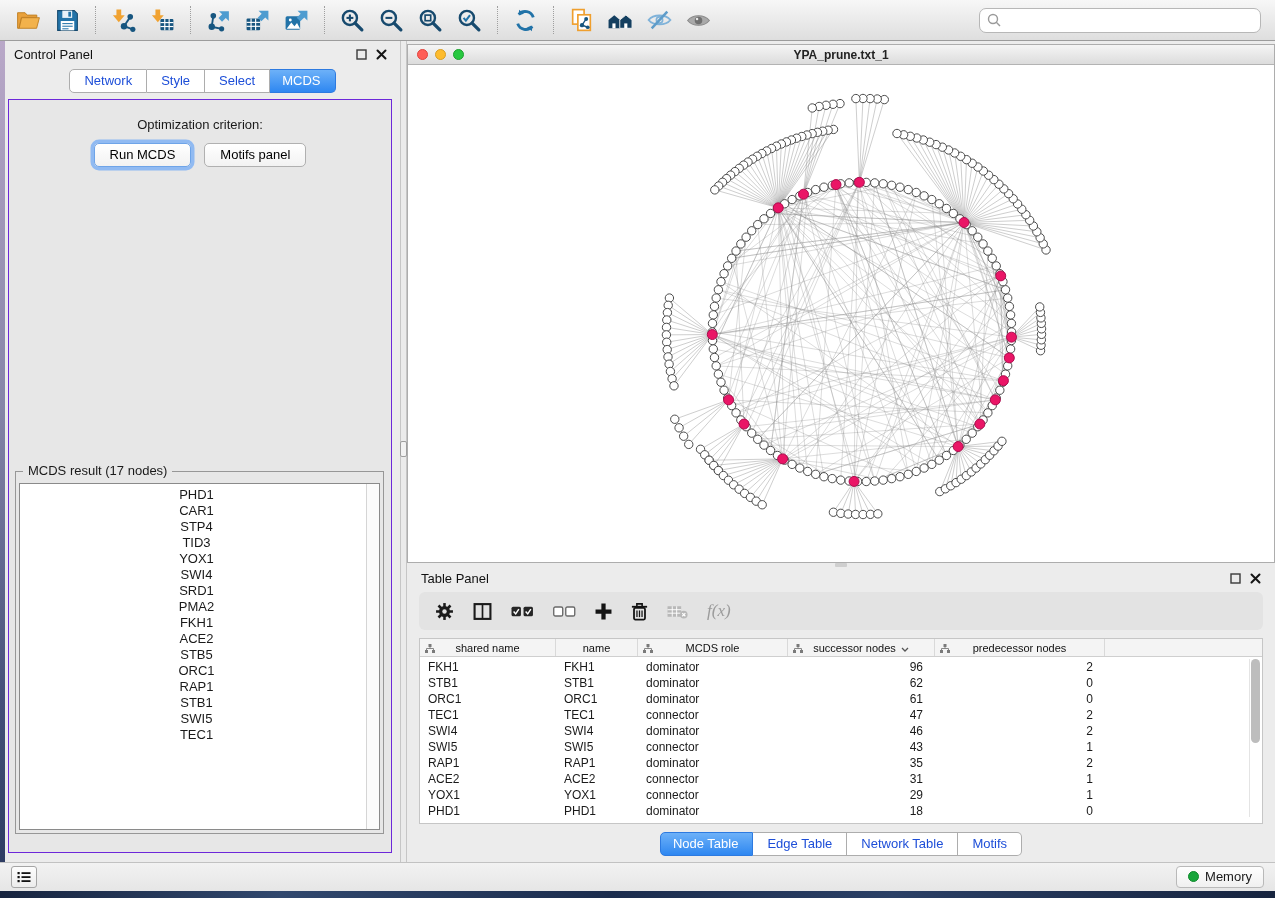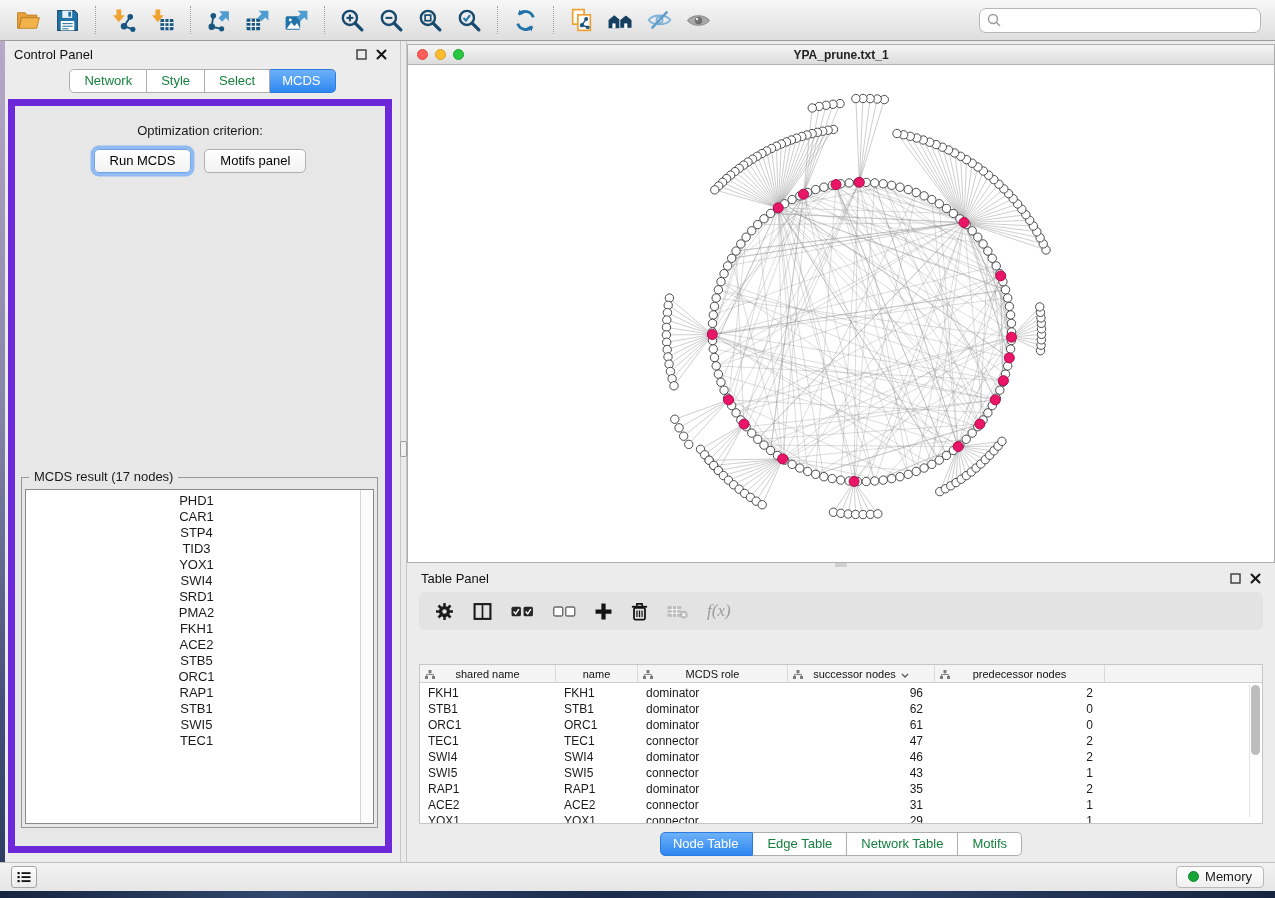--- a/index.html
+++ b/index.html
@@ -33,27 +33,27 @@
     background:linear-gradient(#b9a8c8, #8584a8 45%, #45507a 80%, #2e3d63);
   }
   
   .control-panel { width:400px; display:flex; flex-direction:column; background:#ececec; position:relative; padding-left:5px; }
   .cp-header { height:27px; display:flex; align-items:center; padding:0 13px 0 9px; }
   .panel-title { font-size:13px; color:#111; }
   .win-btns { margin-left:auto; display:flex; gap:9px; align-items:center; }
   .win-btn { display:flex; align-items:center; justify-content:center; }
   .seg-row { display:flex; justify-content:center; margin:1px 0 6px; }
   .seg {
-    font-size:13px; padding:3px 14px 4px; background:#fff; color:#15803d;
+    font-size:13px; padding:3px 14px 4px; background:#fff; color:#1d4ed8;
     border:1px solid #adadad; border-left-width:0;
   }
   .seg:first-child { border-left-width:1px; border-radius:5px 0 0 5px; }
   .seg:last-child { border-radius:0 5px 5px 0; }
   .seg.active { background:linear-gradient(#6db1f8,#2e87f1); color:#fff; border-color:#2d7ae0;padding-left:12px; }
-  .cp-content { flex:1; margin:0 8px 9px 3px; background:#e7e7e7; border:7px solid #6d28d9; position:relative; }
+  .cp-content { flex:1; margin:0 8px 9px 3px; background:#e7e7e7; border:1px solid #6d28d9; position:relative; }
   .opt-label { text-align:center; margin-top:17px; font-size:13px; }
   .select {
     width:314px; height:23px; margin:7px auto 0; background:#fff;
     border:1px solid #b3b3b3; border-radius:4px; display:flex; align-items:center;
     font-size:13px; padding-left:9px; overflow:hidden;
   }
   .select-text { flex:1; white-space:nowrap; }
   .stepper {
     width:18px; height:23px; margin-left:auto; flex:none;
     background:linear-gradient(#7db9fa,#2f86f2);
@@ -96,21 +96,21 @@
 
   
   .table-panel { flex:1; display:flex; flex-direction:column; min-height:0; }
   .tp-header { height:23px; display:flex; align-items:center; padding:0 14px; }
   .tp-toolbar {
     height:38px; flex:none; margin:2px 12px 4px; background:#e3e3e3; border-radius:6px;
     display:flex; align-items:center; gap:19px; padding-left:16px;
   }
   .ticon { display:flex; align-items:center; }
   .fx { font-family:"Liberation Serif", serif; font-style:italic; font-size:17px; color:#9b9b9b; }
-  .tp-table { flex:1; margin:30px 12px 0; background:#fff; border:1px solid #c6c6c6; position:relative; overflow:hidden; display:flex; flex-direction:column; min-height:0; }
+  .tp-table { flex:1; margin:4px 12px 0; background:#fff; border:1px solid #c6c6c6; position:relative; overflow:hidden; display:flex; flex-direction:column; min-height:0; }
   .thead { display:flex; height:18px; flex:none; background:#f4f4f4; border-bottom:1px solid #cfcfcf; }
   .th { flex:none; border-right:1px solid #d9d9d9; display:flex; align-items:center; justify-content:center; gap:5px; font-size:11px; color:#111; position:relative; }
   .th .attr-ic { position:absolute; left:5px; top:4px; }
   .tbody { flex:1; overflow:hidden; padding-top:2px; }
   .tr { display:flex; height:16px; }
   .td { flex:none; font-size:12px; line-height:16px; padding-left:8px; white-space:nowrap; overflow:hidden; }
   .td.num { text-align:right; padding-left:0; padding-right:12px; }
   .tscroll { position:absolute; right:2px; top:20px; bottom:6px; width:11px; background:#fff; border-left:1px solid #e4e4e4; }
   .tscroll .thumb { position:absolute; top:0; left:1px; width:9px; height:53%; background:#bdbdbd; border-radius:5px; }
   .tp-tabs { height:25px; flex:none; display:flex; justify-content:center; align-items:center; margin:7px 0 6px; }

